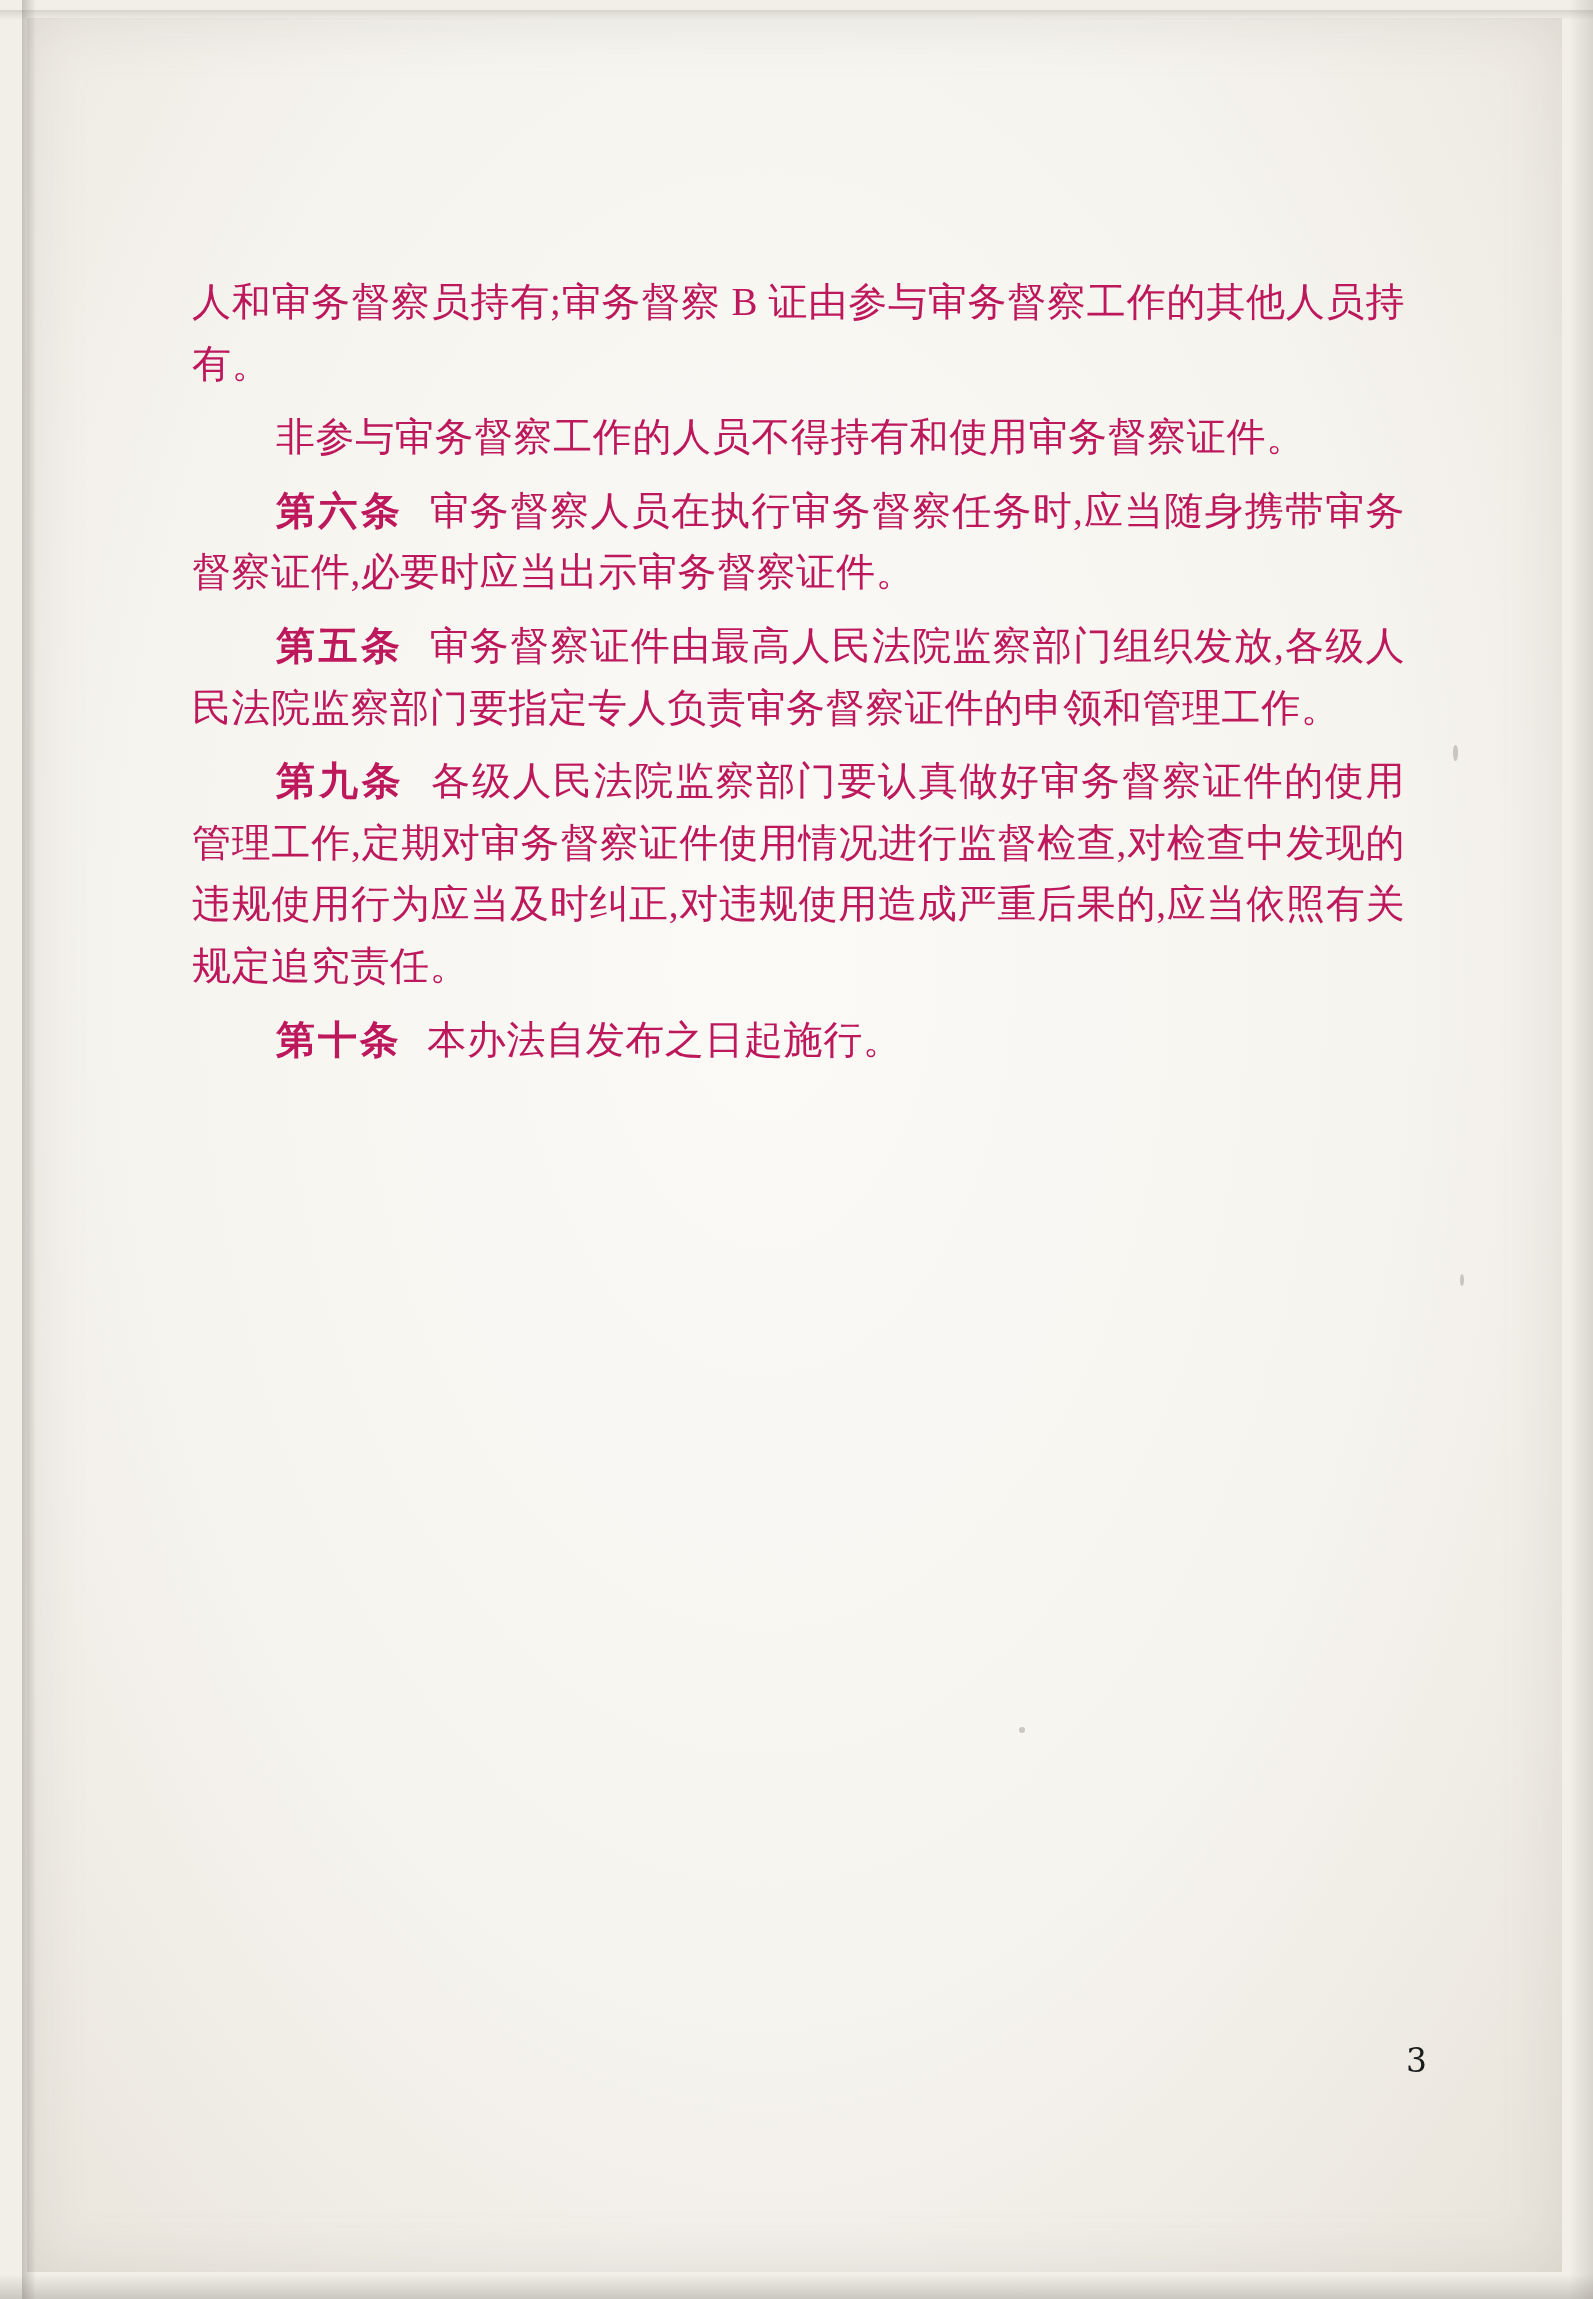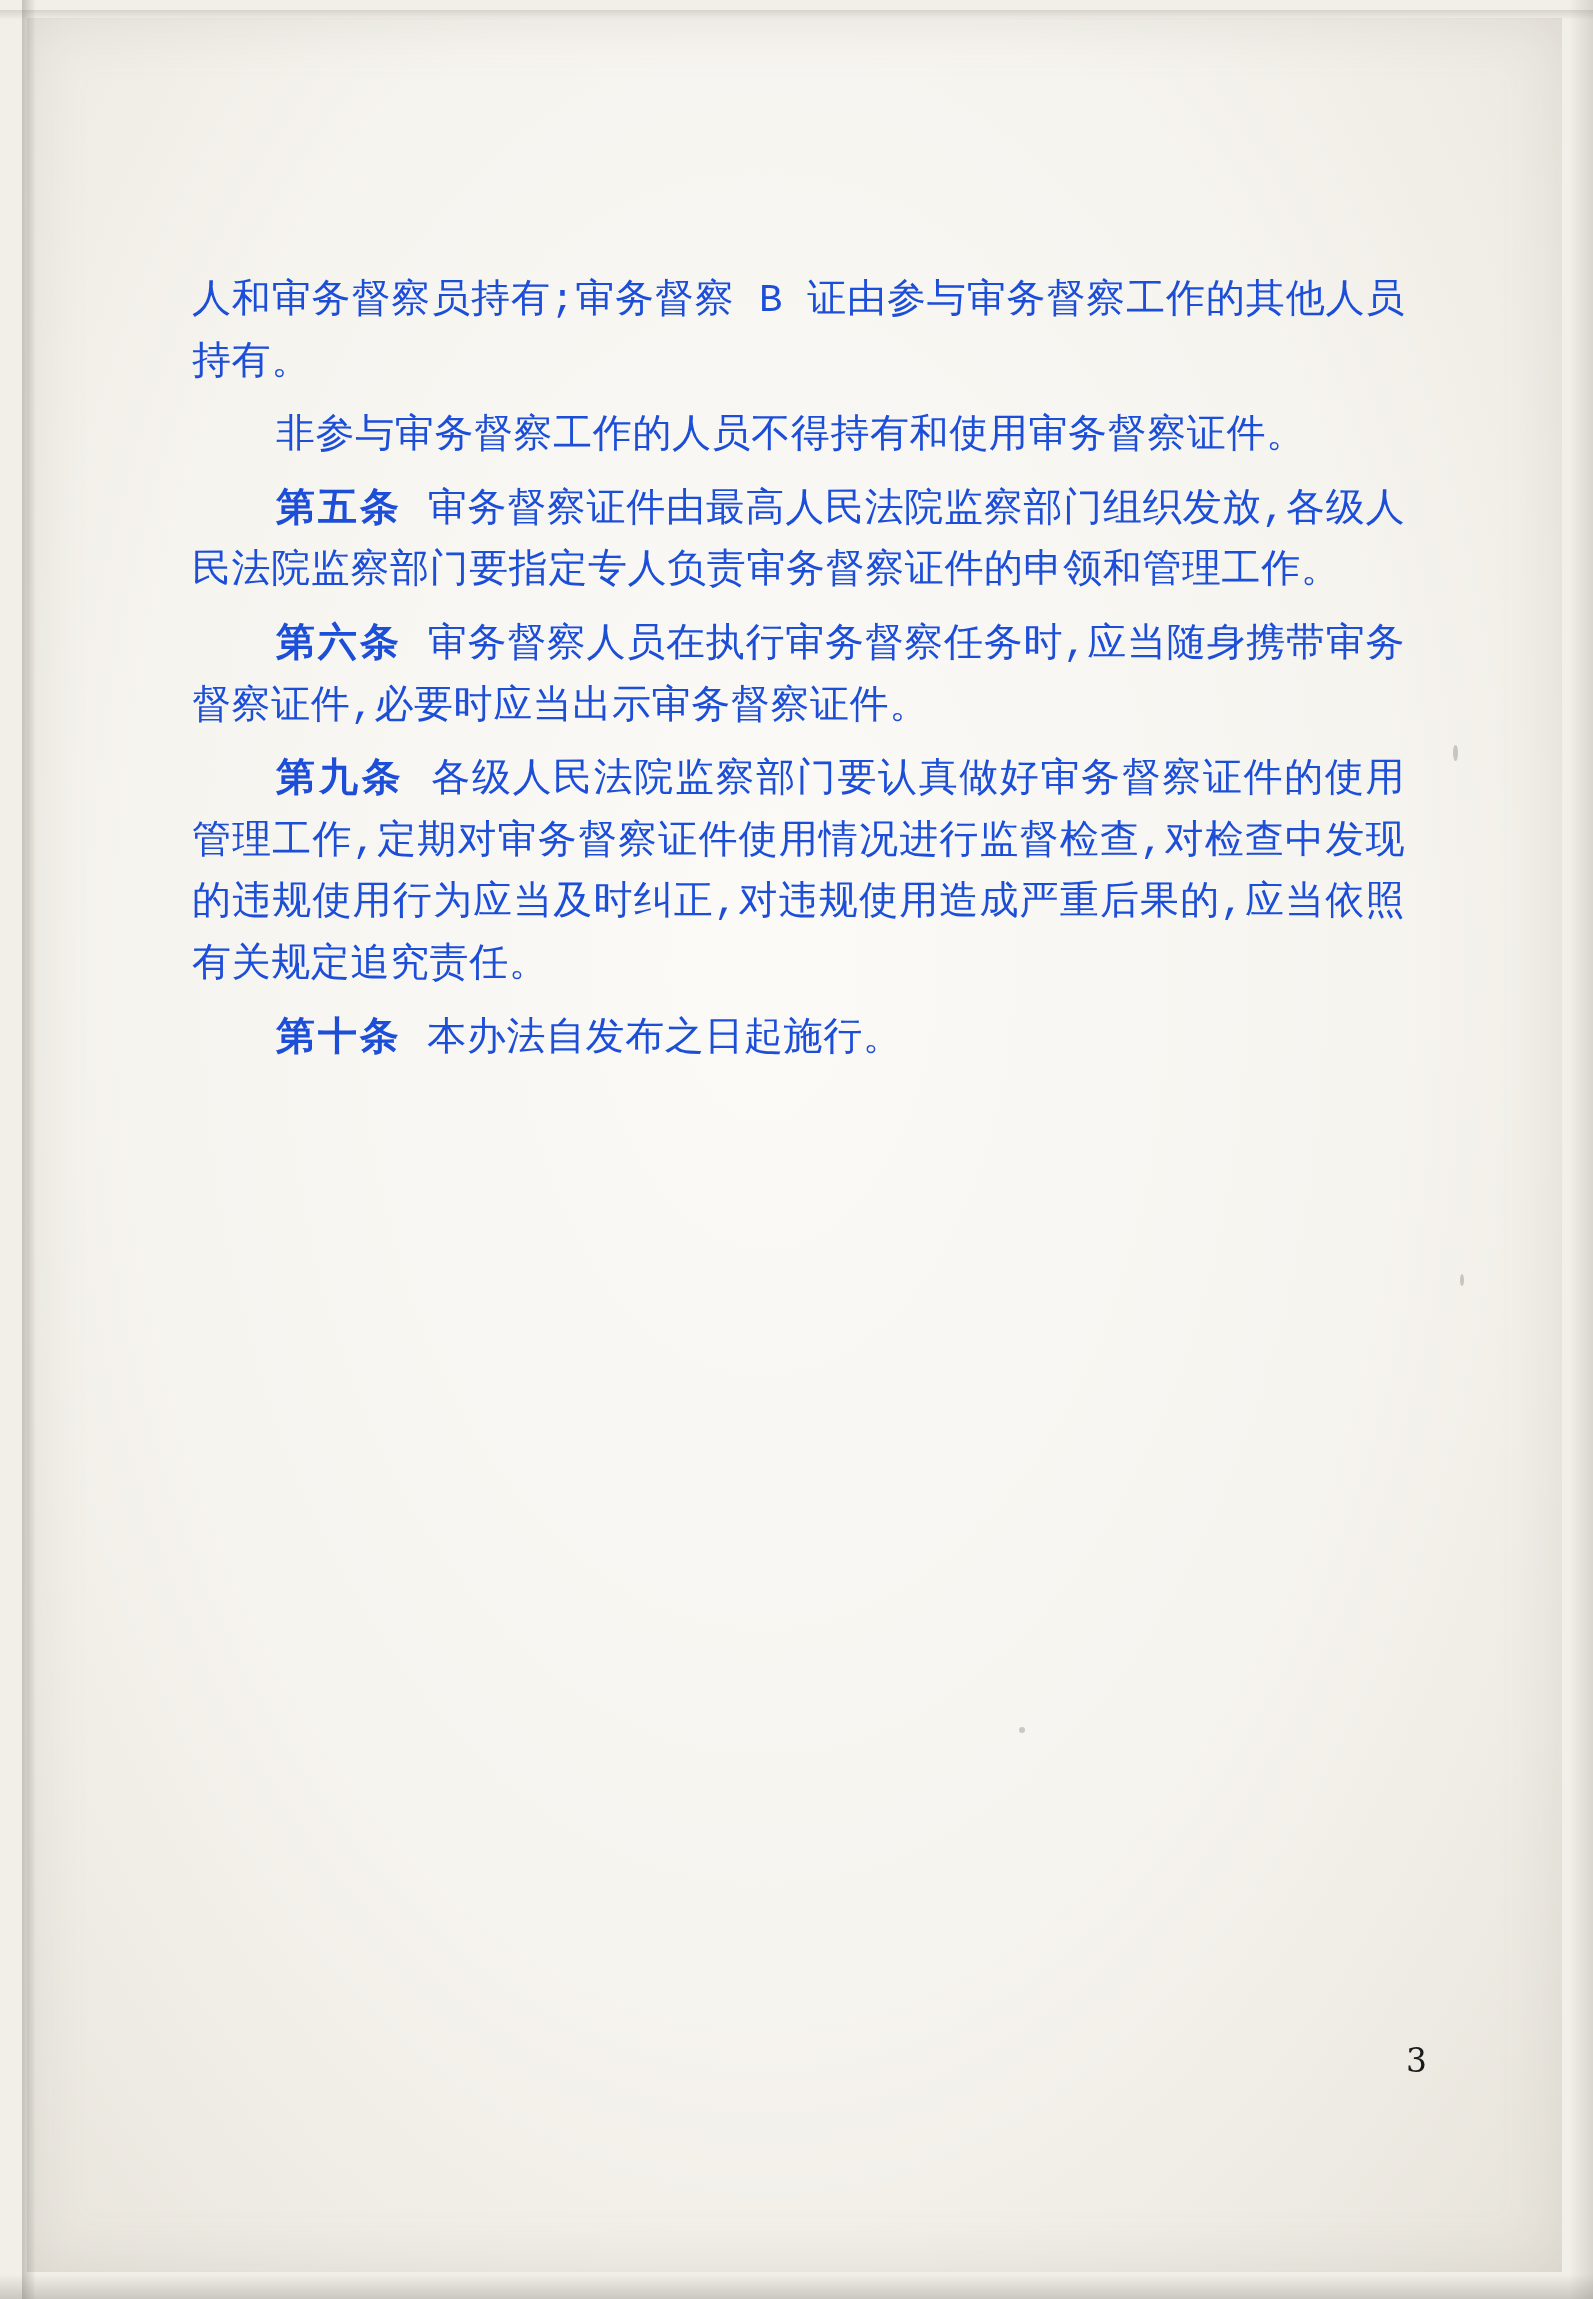--- a/index.html
+++ b/index.html
@@ -56,24 +56,24 @@
 
   .content {
     position: absolute;
     left: 192px;
     top: 271px;
     width: 1213px;
   }
 
   p.para {
     margin: 0 0 7.8px 0;
-    font-family: Liberation Mono, monospace;
+    font-family: Liberation Serif, serif;
     font-size: 39px;
     line-height: 1.58;
-    color: #1d4ed8;
+    color: #be185d;
     text-align: justify;
     text-justify: inter-character;
     letter-spacing: 0.6px;
     word-break: break-all;
   }
   p.indent {
     text-indent: 84px;
     margin-top: 12px;
   }
   .label {
@@ -119,25 +119,25 @@
 
     <p class="para">
       <span>人和审务督察员持有;审务督察 B 证由参与审务督察工作的其他人员持有。</span>
     </p>
 
     <p class="para indent">
       <span>非参与审务督察工作的人员不得持有和使用审务督察证件。</span>
     </p>
 
     <p class="para indent">
-      <span class="label">第五条</span><span class="gap"></span><span>审务督察证件由最高人民法院监察部门组织发放,各级人民法院监察部门要指定专人负责审务督察证件的申领和管理工作。</span>
+      <span class="label">第六条</span><span class="gap"></span><span>审务督察人员在执行审务督察任务时,应当随身携带审务督察证件,必要时应当出示审务督察证件。</span>
     </p>
 
     <p class="para indent">
-      <span class="label">第六条</span><span class="gap"></span><span>审务督察人员在执行审务督察任务时,应当随身携带审务督察证件,必要时应当出示审务督察证件。</span>
+      <span class="label">第五条</span><span class="gap"></span><span>审务督察证件由最高人民法院监察部门组织发放,各级人民法院监察部门要指定专人负责审务督察证件的申领和管理工作。</span>
     </p>
 
 
 
 
     <p class="para indent">
       <span class="label">第九条</span><span class="gap"></span><span>各级人民法院监察部门要认真做好审务督察证件的使用管理工作,定期对审务督察证件使用情况进行监督检查,对检查中发现的违规使用行为应当及时纠正,对违规使用造成严重后果的,应当依照有关规定追究责任。</span>
     </p>
 
     <p class="para indent">

